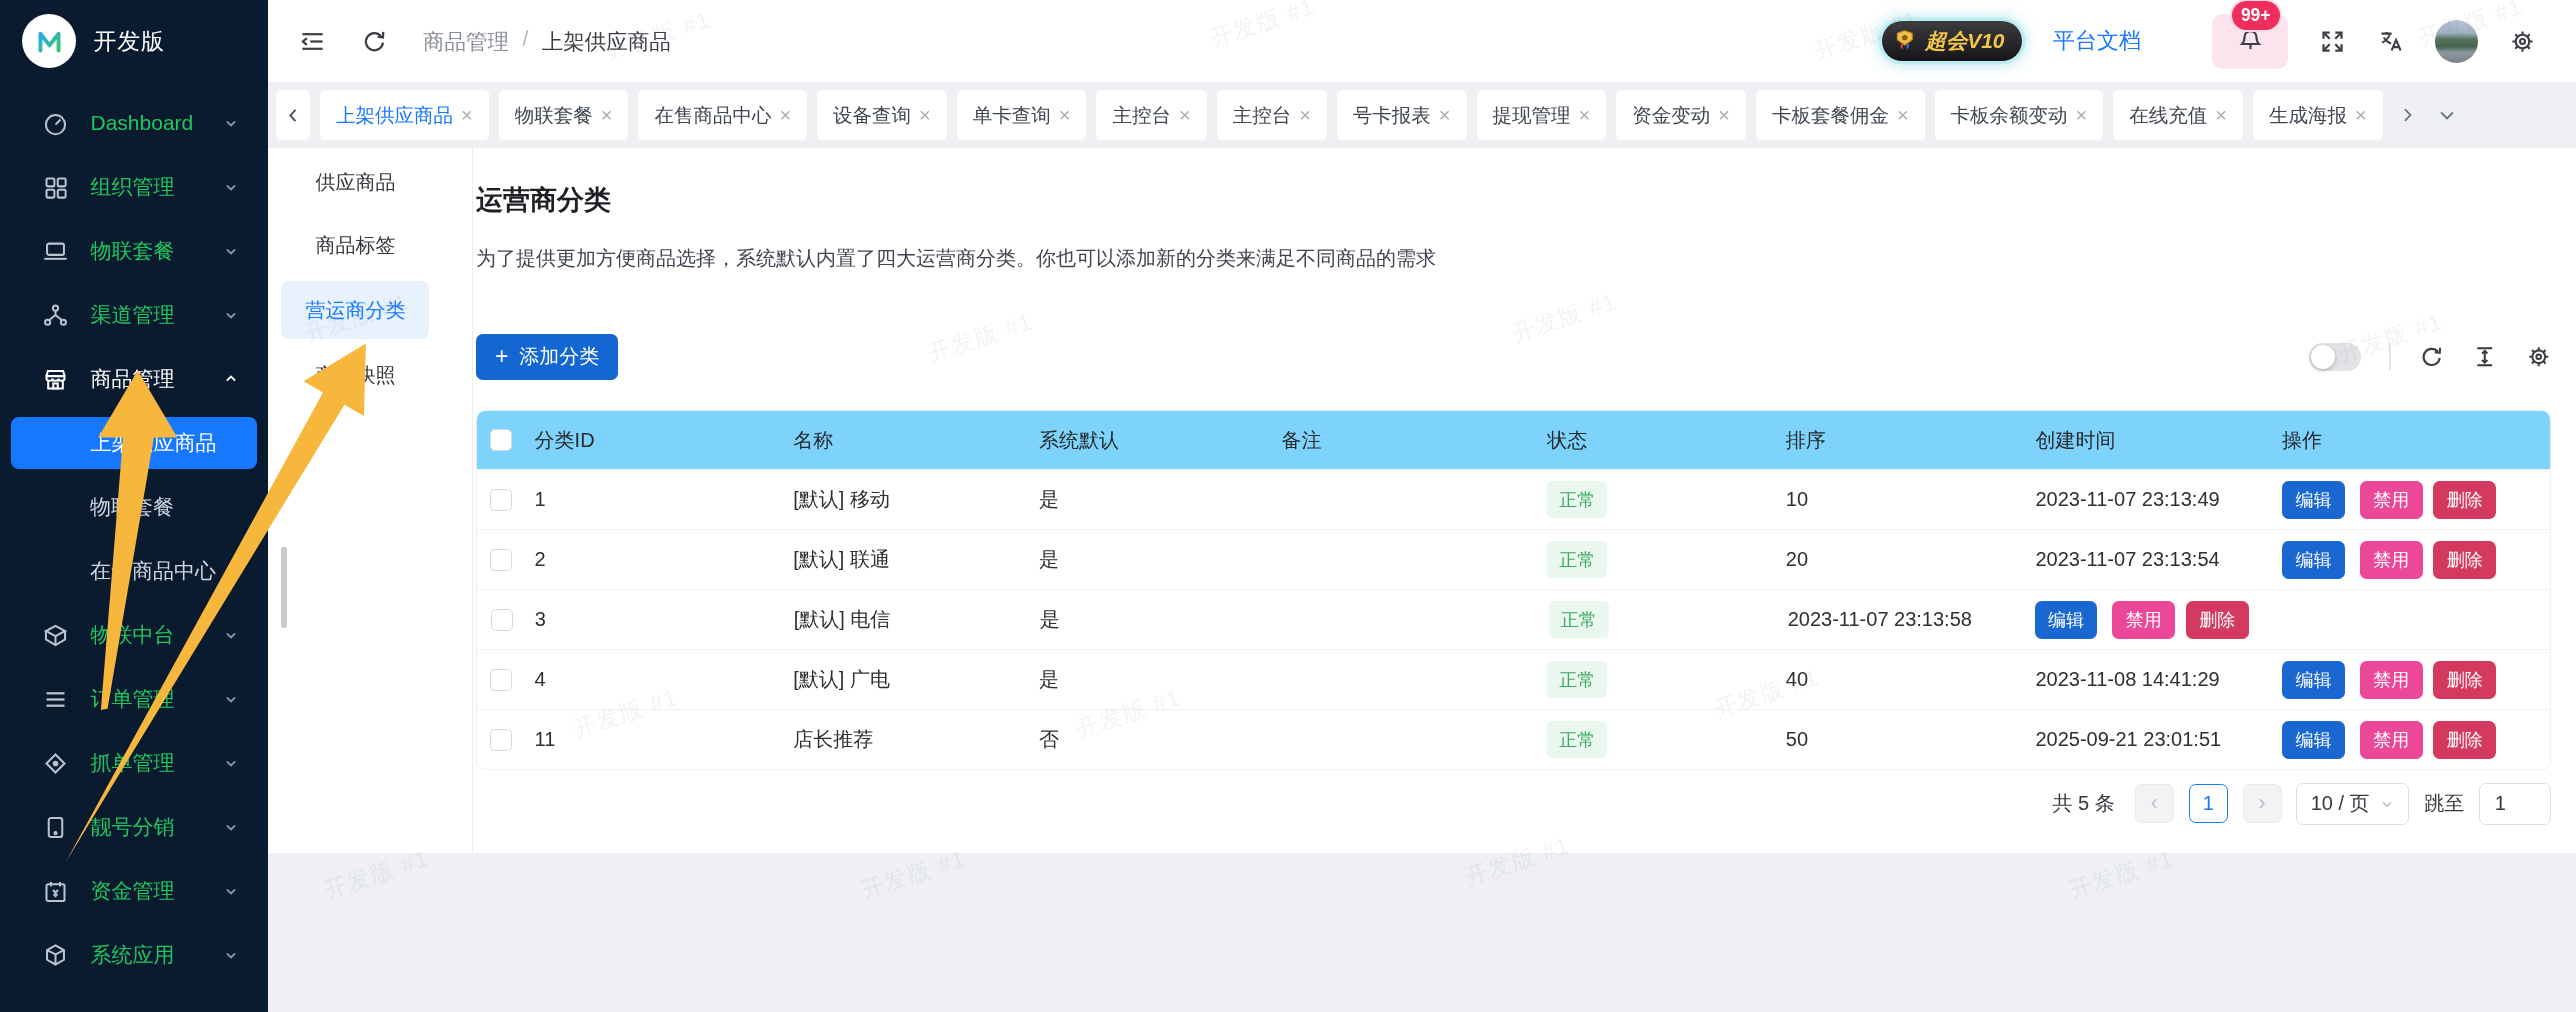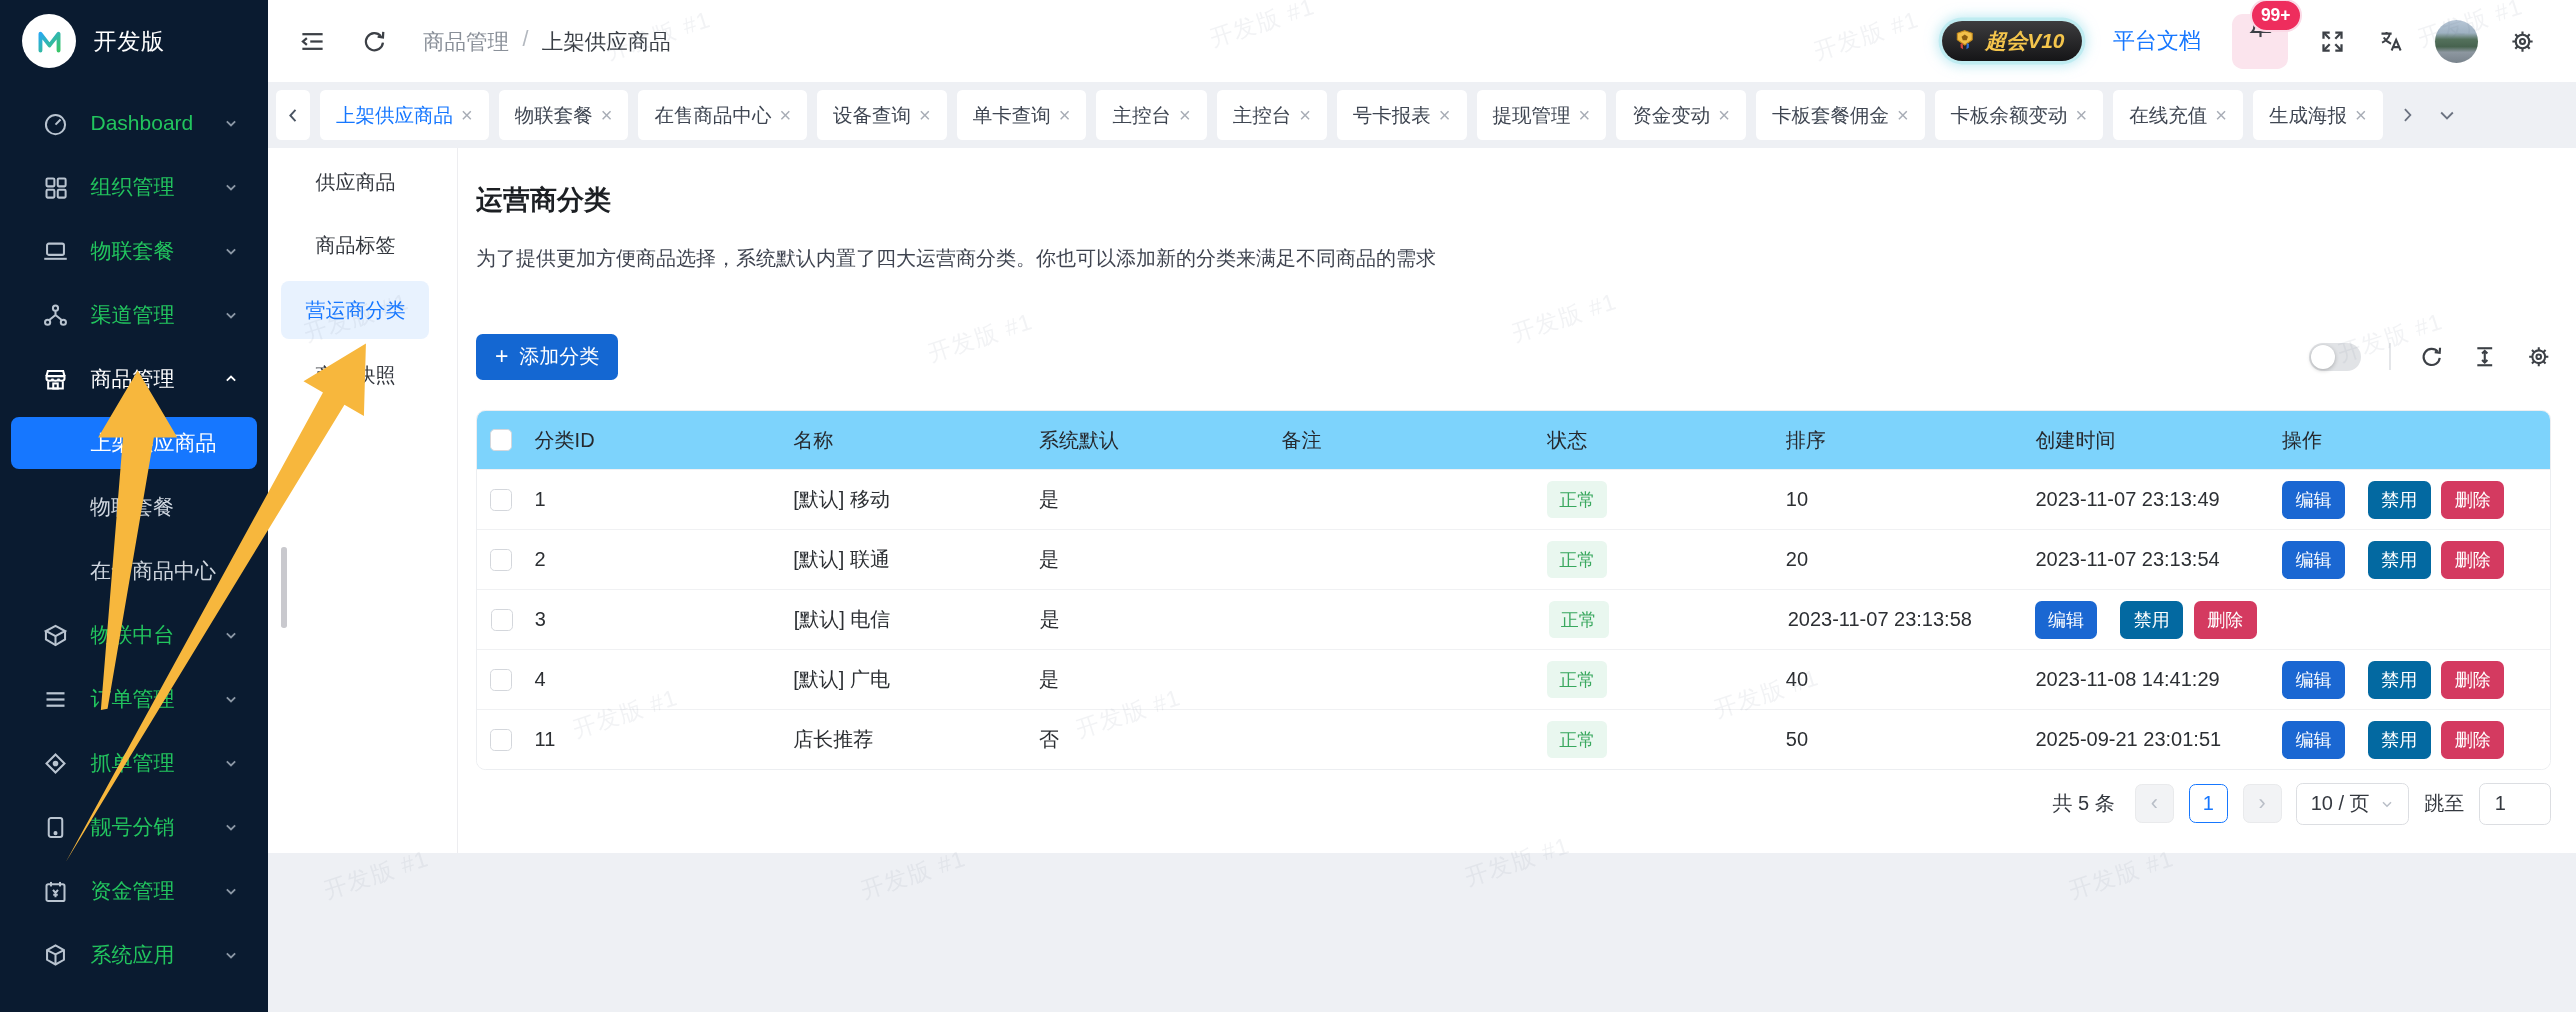--- a/index.html
+++ b/index.html
@@ -26,39 +26,39 @@
   .fold-btn { margin-left:31px; }
   .refresh-btn { margin-left:35px; }
   .breadcrumb { margin-left:35px; font-size:21.5px; display:flex; gap:13.4px; white-space:nowrap; }
   .bc-dim { color:#8a9099; }
   .bc-sep { color:#b3b8bf; }
   .bc-cur { color:#3a3f46; }
   .topbar-right { margin-left:auto; display:flex; align-items:center; padding-right:40px; gap:31px; }
   .vip-pill { height:40px; border-radius:21.5px; background:linear-gradient(180deg,#3d3d3f,#151517); display:flex; align-items:center; gap:8px; padding:0 17.5px 0 9.4px; box-shadow:0 0 0 3.4px rgba(190,235,240,.95), 0 0 12px 5.4px rgba(150,220,235,.55); cursor:pointer; }
   .vip-text { color:#f4c54c; font-size:21px; font-weight:bold; font-style:italic; white-space:nowrap; }
   .doc-link { color:#1677ff; font-size:22px; white-space:nowrap; cursor:pointer; }
-  .bell-wrap { position:relative; width:56px; height:55px; background:#fbe4ed; border-radius:10.7px; display:flex; align-items:flex-start; justify-content:center; cursor:pointer; }
+  .bell-wrap { position:relative; width:76px; height:55px; background:#fbe4ed; border-radius:10.7px; display:flex; align-items:center; justify-content:center; cursor:pointer;margin-left:40px; }
   .bell-wrap .hicon { margin-bottom:4px; }
   .badge-99 { position:absolute; top:-14.8px; left:17.5px; background:#ee2d5d; color:#ffffff; font-size:17.5px; font-weight:bold; padding:4px 9.4px; border-radius:17.5px; border:2.7px solid #fbd9e6; white-space:nowrap; }
   .avatar { width:43px; height:43px; border-radius:50%; background:linear-gradient(180deg,#b7c6d6 0%,#9fb2c2 30%,#54715c 45%,#47634f 62%,#8d97a0 75%,#79838c 100%); cursor:pointer; }
 
   
   .tabbar { position:absolute; left:268px; top:82px; width:2308px; height:66px; background:#eef0f4; display:flex; align-items:center; gap:10px; padding:0 8px; z-index:3; }
   .tab-nav-btn { width:34px; height:50px; background:#ffffff; border-radius:5.4px; display:flex; align-items:center; justify-content:center; color:#4b5563; cursor:pointer; flex:0 0 auto; }
   .tab { height:50px; background:#ffffff; border-radius:5.4px; display:flex; align-items:center; padding:0 16px; gap:8px; flex:0 0 auto; cursor:pointer; }
   .tab-label { font-size:19.5px; color:#3f4652; white-space:nowrap; }
   .tab.active .tab-label { color:#1677ff; }
   .tab-close { color:#a8adb6; font-size:20px; line-height:1; cursor:pointer; }
   .tab-ctrl { color:#6b7280; width:29.5px; height:29.5px; display:flex; align-items:center; justify-content:center; cursor:pointer; flex:0 0 auto; }
 
   
   .main-region { position:absolute; left:268px; top:148px; width:2308px; height:705px; background:#ffffff; z-index:1; }
 
   
-  .submenu { position:absolute; left:0; top:0; width:190px; height:705px; background:#ffffff; border-right:0.7px solid #ededf0; }
+  .submenu { position:absolute; left:0; top:0; width:205px; height:705px; background:#ffffff; border-right:0.7px solid #ededf0; }
   .sm-item { position:absolute; left:0; width:175px; height:42px; display:flex; align-items:center; justify-content:center; font-size:20px; color:#34383f; cursor:pointer; white-space:nowrap; }
   .sm-item.active { left:13.4px; width:148px; height:58px; background:#e8f2fe; border-radius:8px; color:#1677ff; }
   .side-scroll-thumb { position:absolute; left:13.4px; top:399px; width:5.4px; height:81px; background:#c9c9ce; border-radius:2.7px; }
 
   
   .content { position:absolute; left:175px; top:0; width:2133px; height:705px; }
   .page-title { position:absolute; left:33px; top:34px; font-size:27px; font-weight:bold; color:#1c1f23; }
   .page-desc { position:absolute; left:33px; top:97px; font-size:20px; color:#3f4450; }
   .toolbar { position:absolute; left:33px; right:25px; top:185px; height:47px; display:flex; align-items:center; }
   .btn-add { height:46px; background:#1467d2; color:#ffffff; border:none; border-radius:6.7px; font-size:20px; display:flex; align-items:center; gap:10.7px; padding:0 19px; cursor:pointer; font-family:inherit; }
@@ -76,21 +76,21 @@
   .tbody-row { background:#ffffff; height:60px; border-top:0.7px solid #f0f1f3; }
   .tcell { display:flex; align-items:center; padding-left:8.7px; font-size:20px; color:#2c2f33; overflow:hidden; white-space:nowrap; }
   .thead .tcell { color:#26292e; }
   .c0 { width:49px; justify-content:center; padding-left:0; }
   .c1 { width:259px; } .c2 { width:246px; } .c3 { width:243px; } .c4 { width:266px; }
   .c5 { width:239px; } .c6 { width:250px; } .c7 { width:247px; } .c8 { width:277px; }
   .checkbox { width:22px; height:22px; border:1.3px solid #d4d7dc; border-radius:4.7px; background:#ffffff; cursor:pointer; }
   .status-badge { background:#e9f7ef; color:#3aa85f; font-size:18px; padding:6.7px 12px; border-radius:5.4px; }
   .act-btn { height:38px; padding:0 13.4px; border:none; border-radius:6.7px; color:#ffffff; font-size:18px; cursor:pointer; font-family:inherit; }
   .act-edit { background:#1a67d2; }
-  .act-disable { background:#0369a1; margin-left:23px;font-family:Liberation Mono, monospace; }
+  .act-disable { background:#ec4899; margin-left:15px;font-family:Liberation Mono, monospace; }
   .act-delete { background:#d43a60; margin-left:10.7px; }
 
   
   .pagination { position:absolute; right:25px; top:634px; height:43px; display:flex; align-items:center; gap:14.8px; font-size:20px; color:#34383f; }
   .pg-total { margin-right:5.4px; white-space:nowrap; }
   .pg-btn { width:39px; height:39px; background:#f2f3f5; border:0.7px solid #e9eaec; border-radius:6.7px; display:flex; align-items:center; justify-content:center; color:#b9bec7; font-size:21.5px; cursor:pointer; }
   .pg-page { width:39px; height:39px; background:#ffffff; border:1.3px solid #1677ff; border-radius:6.7px; display:flex; align-items:center; justify-content:center; color:#1677ff; cursor:pointer; }
   .pg-size { height:42px; background:#ffffff; border:0.7px solid #dcdee2; border-radius:6.7px; display:flex; align-items:center; gap:9.4px; padding:0 13.4px; cursor:pointer; white-space:nowrap; }
   .pg-size .caret { color:#b9bec7; }
   .pg-jump-label { white-space:nowrap; }

